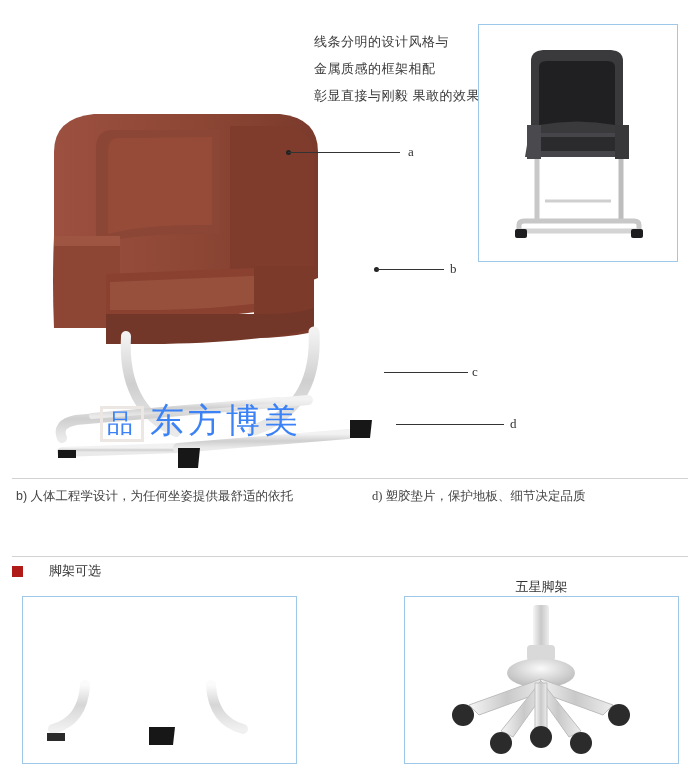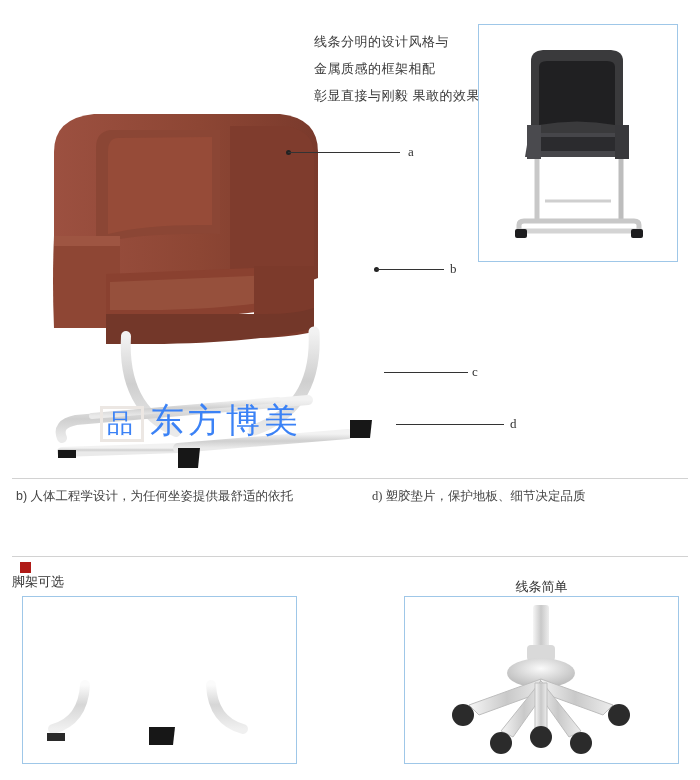--- a/index.html
+++ b/index.html
@@ -143,21 +143,20 @@
 
   
   #section-head {
     position: absolute;
     left: 12px;
     top: 562px;
     font-size: 13px;
     color: #333;
     display: flex;
     align-items: center;
-    flex-direction: column;
   }
   #section-head .sq {
     width: 11px;
     height: 11px;
     background: #b01b17;
     display: inline-block;
     margin-right: 26px;
   }
 
   
@@ -326,21 +325,21 @@
       <path d="M30 132 l190 0" stroke-width="10"></path>
       <path d="M30 132 l0 10" stroke-width="10"></path>
       <path d="M86 96 l80 0" stroke-width="6"></path>
       <path d="M86 96 l0 30" stroke-width="6"></path>
     </g>
     <path d="M126 130 l26 0 l-2 18 l-24 0 z" fill="#171717"></path>
     <path d="M24 136 l18 0 l0 8 l-18 0 z" fill="#2a2a2a"></path>
   </svg>
 </div>
 
-<div class="panel-title" id="panel-right-title">线条简单</div>
+<div class="panel-title" id="panel-right-title">五星脚架</div>
 <div class="panel" id="panel-right">
   <svg width="273" height="166" viewBox="0 0 273 166">
     <defs>
       <linearGradient id="met3" x1="0" y1="0" x2="1" y2="0">
         <stop offset="0%" stop-color="#f6f6f6"></stop>
         <stop offset="50%" stop-color="#c9c9c9"></stop>
         <stop offset="100%" stop-color="#ededed"></stop>
       </linearGradient>
       <radialGradient id="hub" cx="50%" cy="35%" r="65%">
         <stop offset="0%" stop-color="#fafafa"></stop>

